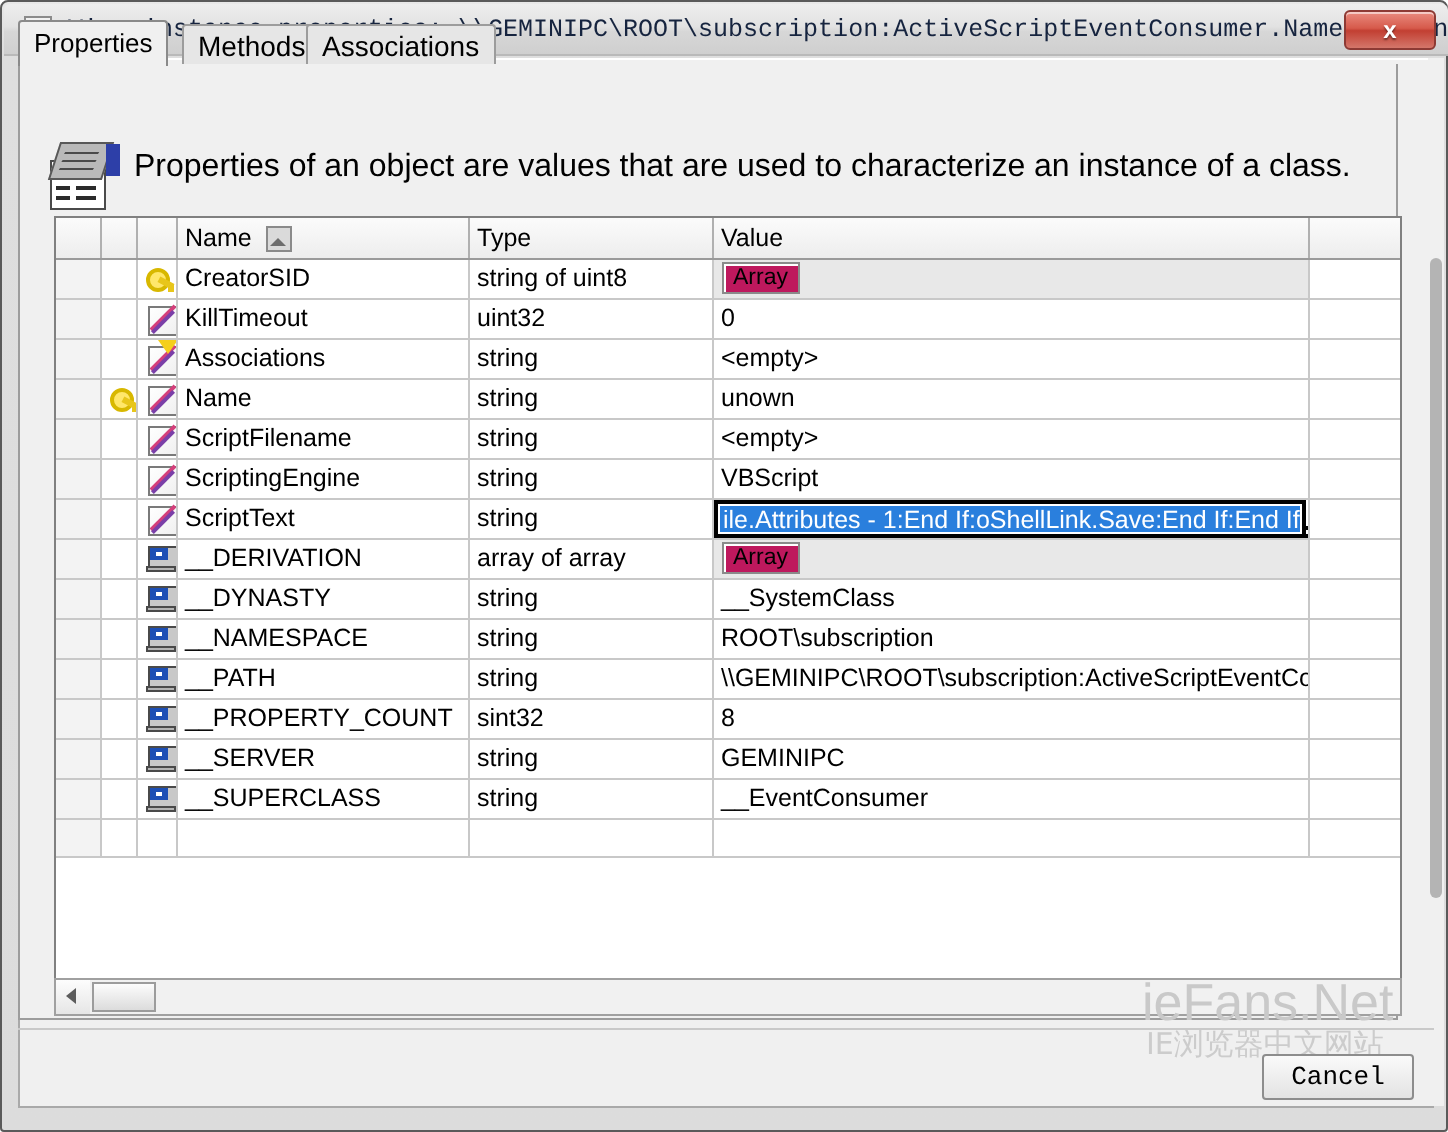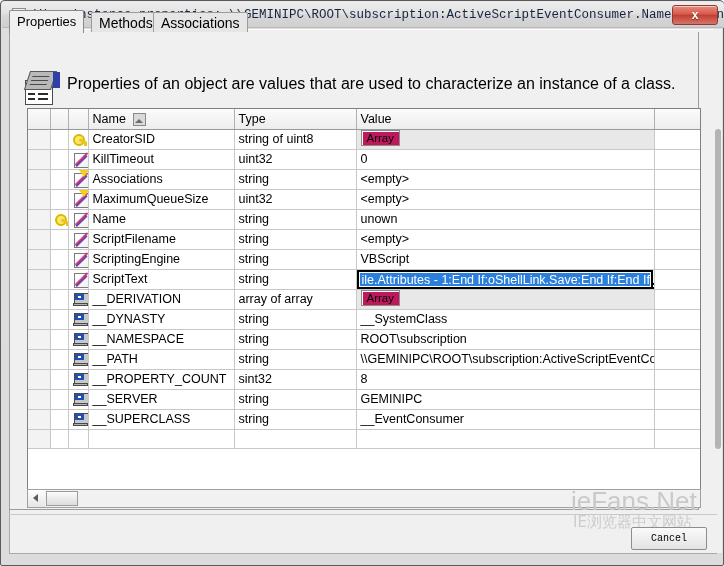--- a/index.html
+++ b/index.html
@@ -263,21 +263,21 @@
     font-size:15px;color:#cccccc;white-space:nowrap;
     font-family:"DejaVu Sans",sans-serif;
   }
   
   .cancel{
     position:absolute;left:630px;top:526px;width:76px;height:23px;
     box-sizing:border-box;
     background:linear-gradient(to bottom,#fafafa,#e3e3e3);
     border:1px solid #8d8d8d;border-radius:2px;
     font-family:"Liberation Mono","DejaVu Sans Mono",monospace;
-    font-size:10px;color:#000;text-align:center;line-height:21px;
+    font-size:13px;color:#000;text-align:center;line-height:21px;
   }
   .bottombar{
     position:absolute;left:8px;top:513px;width:708px;height:1px;background:#c9c9c9;
   }
 </style>
 </head>
 <body>
 
 <div class="window">
 
@@ -352,31 +352,20 @@
             <td class="c-ico"><span class="ic ic-pencil"><span class="body"></span><span class="diag"></span><span class="diag2"></span><span class="ic ic-arrow" style="position:absolute;left:6px;top:-2px;width:10px;height:9px;">
                   <span class="ar"></span>
                 </span></span></td>
             <td class="c-name">Associations</td>
             <td class="c-type">string</td>
             <td class="c-val">&lt;empty&gt;</td>
             <td class="c-pad"></td>
           </tr>
           <tr>
             <td class="c-sel"></td>
-            <td class="c-key"></td>
-            <td class="c-ico"><span class="ic ic-pencil"><span class="body"></span><span class="diag"></span><span class="diag2"></span><span class="ic ic-arrow" style="position:absolute;left:6px;top:-2px;width:10px;height:9px;">
-                  <span class="ar"></span>
-                </span></span></td>
-            <td class="c-name">MaximumQueueSize</td>
-            <td class="c-type">uint32</td>
-            <td class="c-val">&lt;empty&gt;</td>
-            <td class="c-pad"></td>
-          </tr>
-          <tr>
-            <td class="c-sel"></td>
             <td class="c-key"><span class="ic ic-key"><span class="ring"></span><span class="shaft"></span><span class="tooth"></span></span></td>
             <td class="c-ico"><span class="ic ic-pencil"><span class="body"></span><span class="diag"></span><span class="diag2"></span></span></td>
             <td class="c-name">Name</td>
             <td class="c-type">string</td>
             <td class="c-val">unown</td>
             <td class="c-pad"></td>
           </tr>
           <tr>
             <td class="c-sel"></td>
             <td class="c-key"></td>

